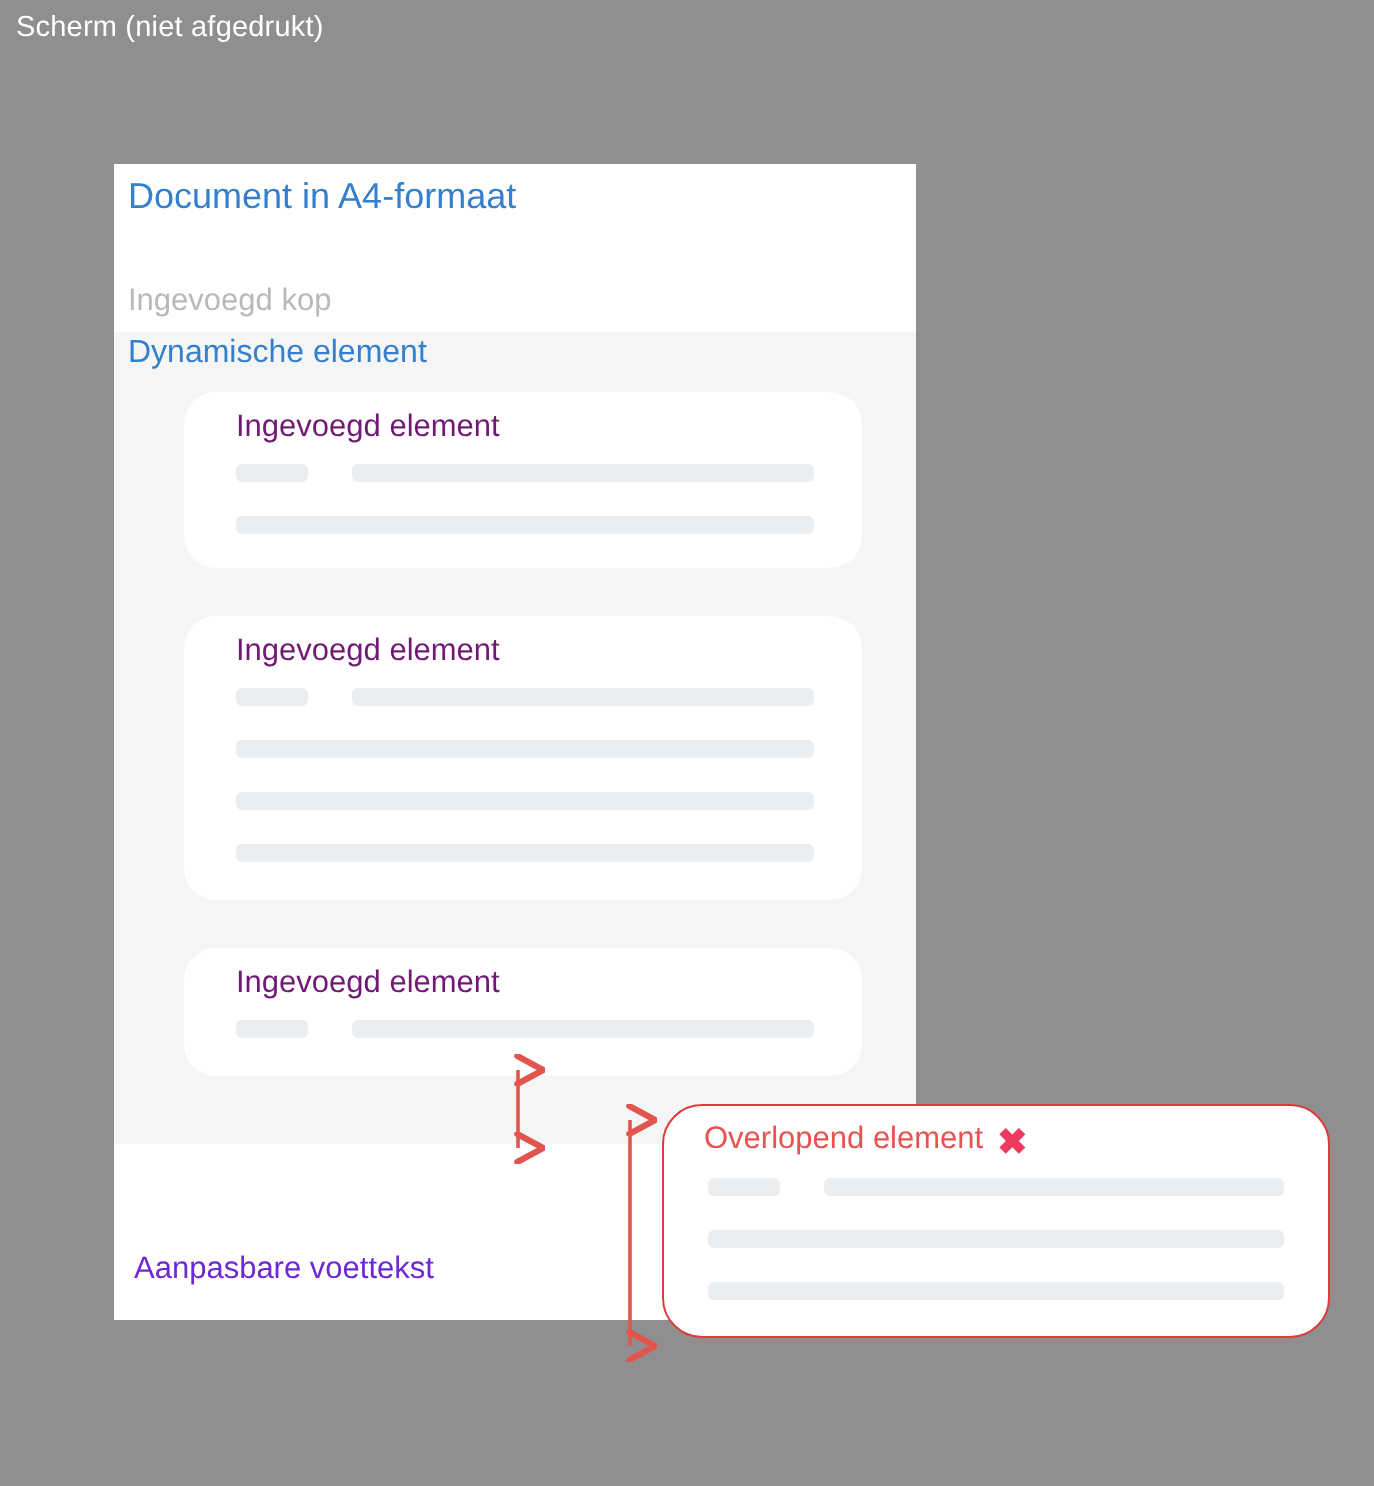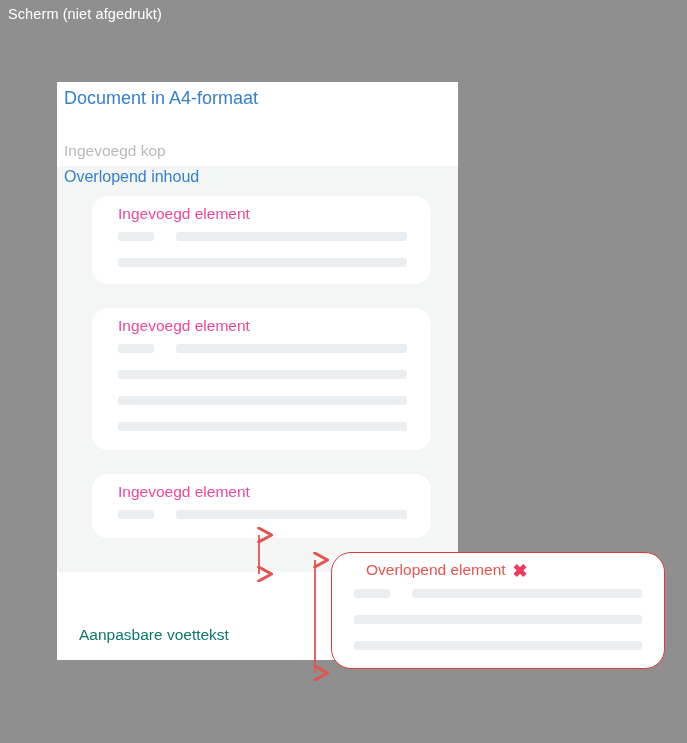--- a/index.html
+++ b/index.html
@@ -77,42 +77,42 @@
   .page-footer {
     position: absolute;
     left: 0;
     top: 490px;
     width: 100%;
     height: 88px;
     background: #ffffff;
   }
   .footer-placeholder {
     position: absolute;
-    left: 22px;
+    left: 10px;
     top: 54px;
-    color: #0f766e;
+    color: #6d28d9;
     font-size: 15.5px;
     white-space: nowrap;
   }
 
   
   .card {
     position: absolute;
     left: 35px;
     width: 339px;
     background: #ffffff;
     border-radius: 16px;
     box-sizing: border-box;
   }
   .card-title {
     position: absolute;
     left: 26px;
     top: 9px;
     font-size: 15.5px;
-    color: #ec4899;
+    color: #701a75;
     white-space: nowrap;
   }
   .bar-row {
     position: absolute;
     left: 26px;
     right: 24px;
     height: 9px;
   }
   .bar {
     position: absolute;
@@ -132,21 +132,21 @@
     top: 552px;
     width: 334px;
     height: 117px;
     background: #ffffff;
     border: 1.6px solid #e03a3a;
     border-radius: 20px;
     box-sizing: border-box;
   }
   .overflow-title {
     position: absolute;
-    left: 34px;
+    left: 20px;
     top: 8px;
     font-size: 15.5px;
     color: #e8534f;
     white-space: nowrap;
     display: flex;
     align-items: center;
     gap: 7px;
   }
   .x-mark {
     display: inline-block;
@@ -170,21 +170,21 @@
 <div class="screen-label">Scherm (niet afgedrukt)</div>
 
 <div class="page">
 
   <div class="page-header">
     <div class="page-title">Document in A4-formaat</div>
     <div class="header-placeholder">Ingevoegd kop</div>
   </div>
 
   <div class="content-area">
-    <div class="content-label">Overlopend inhoud</div>
+    <div class="content-label">Dynamische element</div>
 
     <div class="card" style="top:30px;height:88px;">
       <div class="card-title">Ingevoegd element</div>
       <div class="bar-row" style="top:36px;">
         <span class="bar short"></span>
         <span class="bar long"></span>
       </div>
       <div class="bar-row" style="top:62px;">
         <span class="bar full"></span>
       </div>

